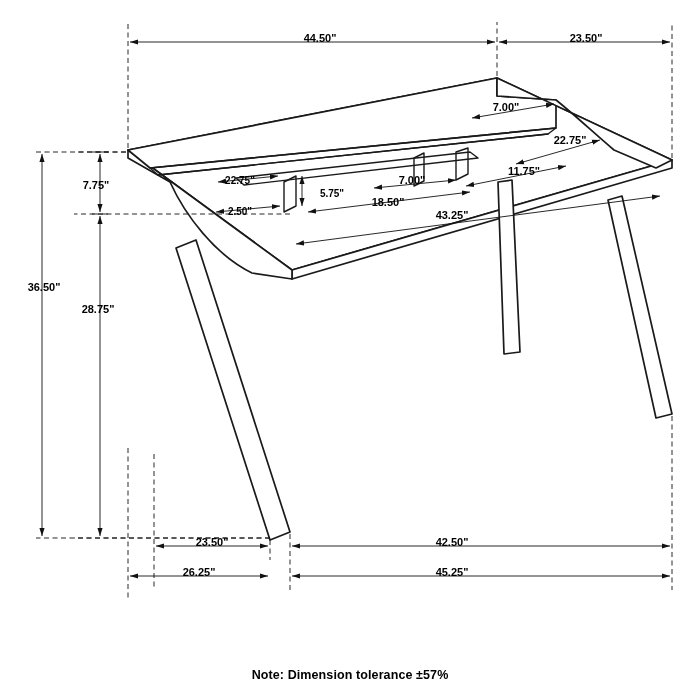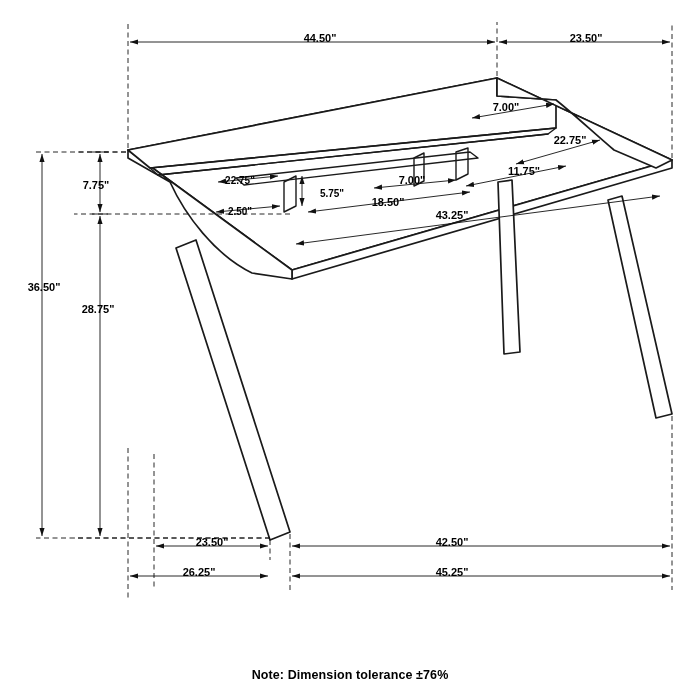--- a/index.html
+++ b/index.html
@@ -229,14 +229,14 @@
       </g>
 
       <g>
         <path class="dimline" marker-start="url(#arrR)" marker-end="url(#arrL)" d="M292,576 L670,576"></path>
         <text class="dimlabel" x="452" y="573">45.25"</text>
       </g>
 
     </g>
   </svg>
 
-  <div class="note">Note: Dimension tolerance ±76%</div>
+  <div class="note">Note: Dimension tolerance ±57%</div>
 </div>
 
 </body></html>

